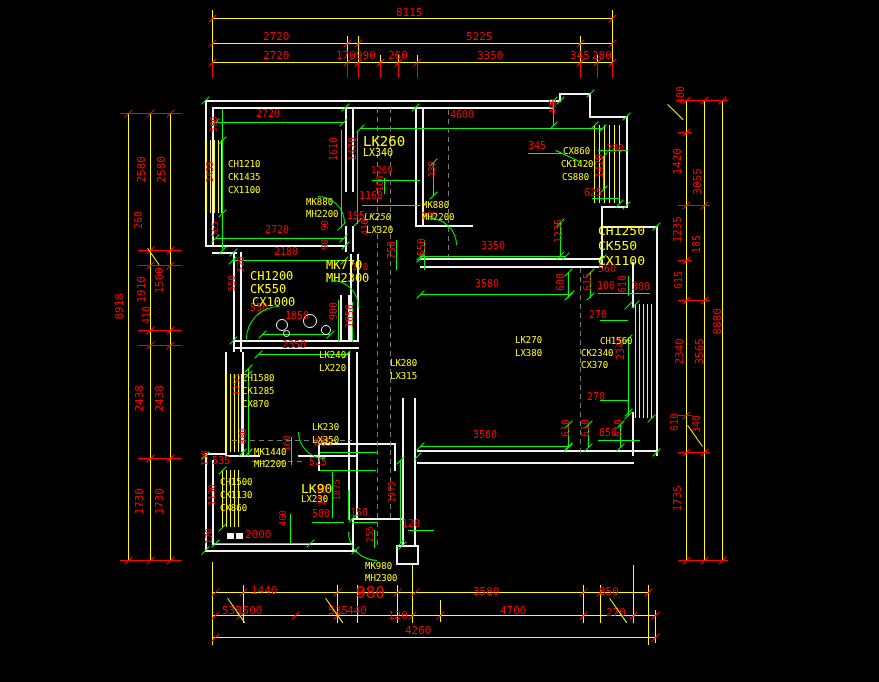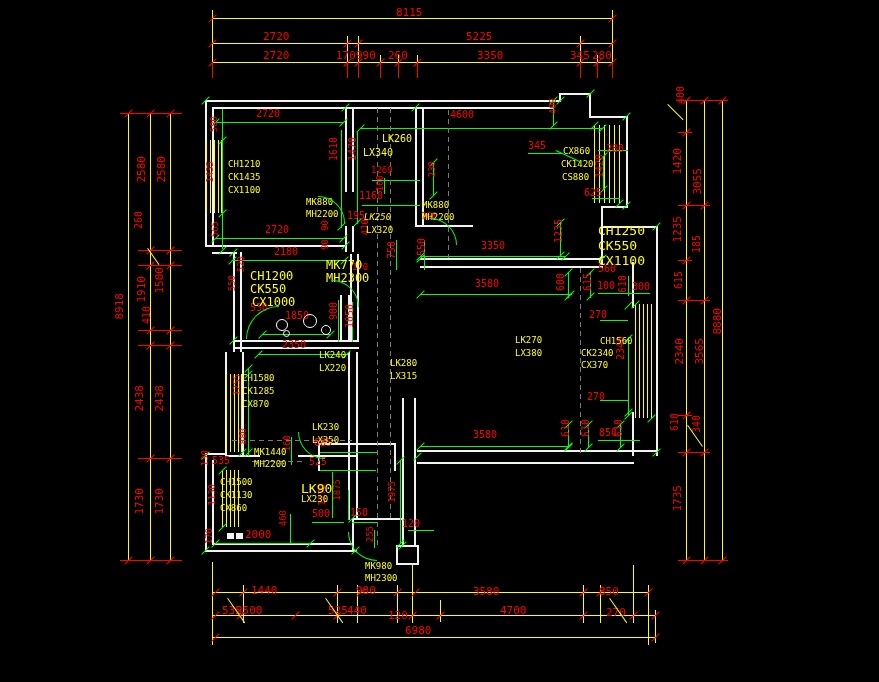--- a/index.html
+++ b/index.html
@@ -393,31 +393,31 @@
       <div class="lb rl" style="left: 672px; top: 216px; color: rgb(255, 0, 0); font-size: 11px;">1235</div>
       <div class="lb rl" style="left: 692px; top: 235px; color: rgb(255, 0, 0); font-size: 10px;">185</div>
       <div class="lb rl" style="left: 674px; top: 271px; color: rgb(255, 0, 0); font-size: 10px;">615</div>
       <div class="lb rl" style="left: 674px; top: 338px; color: rgb(255, 0, 0); font-size: 11px;">2340</div>
       <div class="lb rl" style="left: 694px; top: 338px; color: rgb(255, 0, 0); font-size: 11px;">3565</div>
       <div class="lb rl" style="left: 712px; top: 308px; color: rgb(255, 0, 0); font-size: 11px;">8880</div>
       <div class="lb rl" style="left: 670px; top: 413px; color: rgb(255, 0, 0); font-size: 10px;">610</div>
       <div class="lb rl" style="left: 692px; top: 415px; color: rgb(255, 0, 0); font-size: 10px;">340</div>
       <div class="lb rl" style="left: 672px; top: 485px; color: rgb(255, 0, 0); font-size: 11px;">1735</div>
       <div class="lb" style="left: 251px; top: 585px; color: rgb(255, 0, 0); font-size: 11px;">1440</div>
-      <div class="lb" style="left: 356px; top: 585px; color: rgb(255, 0, 0); font-size: 11px;">980</div>
+      <div class="lb" style="left: 356px; top: 585px; color: rgb(255, 0, 0); font-size: 16px;">980</div>
       <div class="lb" style="left: 473px; top: 586px; color: rgb(255, 0, 0); font-size: 11px;">3580</div>
       <div class="lb" style="left: 599px; top: 586px; color: rgb(255, 0, 0); font-size: 11px;">850</div>
       <div class="lb" style="left: 222px; top: 605px; color: rgb(255, 0, 0); font-size: 11px;">535</div>
       <div class="lb" style="left: 236px; top: 605px; color: rgb(255, 0, 0); font-size: 11px;">2500</div>
       <div class="lb" style="left: 328px; top: 605px; color: rgb(255, 0, 0); font-size: 11px;">525</div>
       <div class="lb" style="left: 347px; top: 605px; color: rgb(255, 0, 0); font-size: 11px;">440</div>
       <div class="lb" style="left: 388px; top: 610px; color: rgb(255, 0, 0); font-size: 11px;">120</div>
       <div class="lb" style="left: 500px; top: 605px; color: rgb(255, 0, 0); font-size: 11px;">4700</div>
       <div class="lb" style="left: 606px; top: 607px; color: rgb(255, 0, 0); font-size: 11px;">270</div>
-      <div class="lb" style="left: 405px; top: 625px; color: rgb(255, 0, 0); font-size: 11px;">6980</div>
+      <div class="lb" style="left: 405px; top: 625px; color: rgb(255, 0, 0); font-size: 11px;">4260</div>
       <div class="lb" style="left: 256px; top: 109px; color: rgb(255, 0, 0); font-size: 10px;">2720</div>
       <div class="lb rl" style="left: 210px; top: 116px; color: rgb(255, 0, 0); font-size: 9px;">580</div>
       <div class="lb rl" style="left: 206px; top: 161px; color: rgb(255, 0, 0); font-size: 9px;">1435</div>
       <div class="lb rl" style="left: 211px; top: 221px; color: rgb(255, 0, 0); font-size: 9px;">565</div>
       <div class="lb rl" style="left: 329px; top: 137px; color: rgb(255, 0, 0); font-size: 10px;">1610</div>
       <div class="lb rl" style="left: 348px; top: 137px; color: rgb(255, 0, 0); font-size: 10px;">1470</div>
       <div class="lb" style="left: 265px; top: 225px; color: rgb(255, 0, 0); font-size: 10px;">2720</div>
       <div class="lb" style="left: 274px; top: 247px; color: rgb(255, 0, 0); font-size: 10px;">2180</div>
       <div class="lb rl" style="left: 321px; top: 220px; color: rgb(255, 0, 0); font-size: 9px;">90</div>
       <div class="lb rl" style="left: 321px; top: 239px; color: rgb(255, 0, 0); font-size: 9px;">90</div>
@@ -477,21 +477,21 @@
       <div class="lb rl" style="left: 388px; top: 481px; color: rgb(255, 0, 0); font-size: 9px;">1975</div>
       <div class="lb" style="left: 402px; top: 519px; color: rgb(255, 0, 0); font-size: 10px;">120</div>
       <div class="lb rl" style="left: 283px; top: 435px; color: rgb(255, 0, 0); font-size: 9px;">160</div>
       <div class="lb" style="left: 314px; top: 438px; color: rgb(255, 0, 0); font-size: 10px;">685</div>
       <div class="lb" style="left: 309px; top: 457px; color: rgb(255, 0, 0); font-size: 10px;">525</div>
       <div class="lb" style="left: 228px; top: 160px; color: rgb(255, 255, 0); font-size: 9px;">CH1210</div>
       <div class="lb" style="left: 228px; top: 173px; color: rgb(255, 255, 0); font-size: 9px;">CK1435</div>
       <div class="lb" style="left: 228px; top: 186px; color: rgb(255, 255, 0); font-size: 9px;">CX1100</div>
       <div class="lb" style="left: 306px; top: 198px; color: rgb(255, 255, 0); font-size: 9px;">MK880</div>
       <div class="lb" style="left: 306px; top: 210px; color: rgb(255, 255, 0); font-size: 9px;">MH2200</div>
-      <div class="lb" style="left: 382px; top: 134px; color: rgb(255, 255, 0); font-size: 10px;">LK260</div>
+      <div class="lb" style="left: 363px; top: 134px; color: rgb(255, 255, 0); font-size: 14px;">LK260</div>
       <div class="lb" style="left: 363px; top: 148px; color: rgb(255, 255, 0); font-size: 10px;">LX340</div>
       <div class="lb" style="left: 364px; top: 213px; color: rgb(255, 255, 0); font-size: 9px; font-style: italic;">LK250</div>
       <div class="lb" style="left: 366px; top: 226px; color: rgb(255, 255, 0); font-size: 9px;">LX320</div>
       <div class="lb" style="left: 563px; top: 147px; color: rgb(255, 255, 0); font-size: 9px;">CX860</div>
       <div class="lb" style="left: 561px; top: 160px; color: rgb(255, 255, 0); font-size: 9px;">CK1420</div>
       <div class="lb" style="left: 562px; top: 173px; color: rgb(255, 255, 0); font-size: 9px;">CS880</div>
       <div class="lb" style="left: 598px; top: 224px; color: rgb(255, 255, 0); font-size: 13px;">CH1250</div>
       <div class="lb" style="left: 598px; top: 239px; color: rgb(255, 255, 0); font-size: 13px;">CK550</div>
       <div class="lb" style="left: 598px; top: 254px; color: rgb(255, 255, 0); font-size: 13px;">CX1100</div>
       <div class="lb" style="left: 422px; top: 201px; color: rgb(255, 255, 0); font-size: 9px;">MK880</div>

